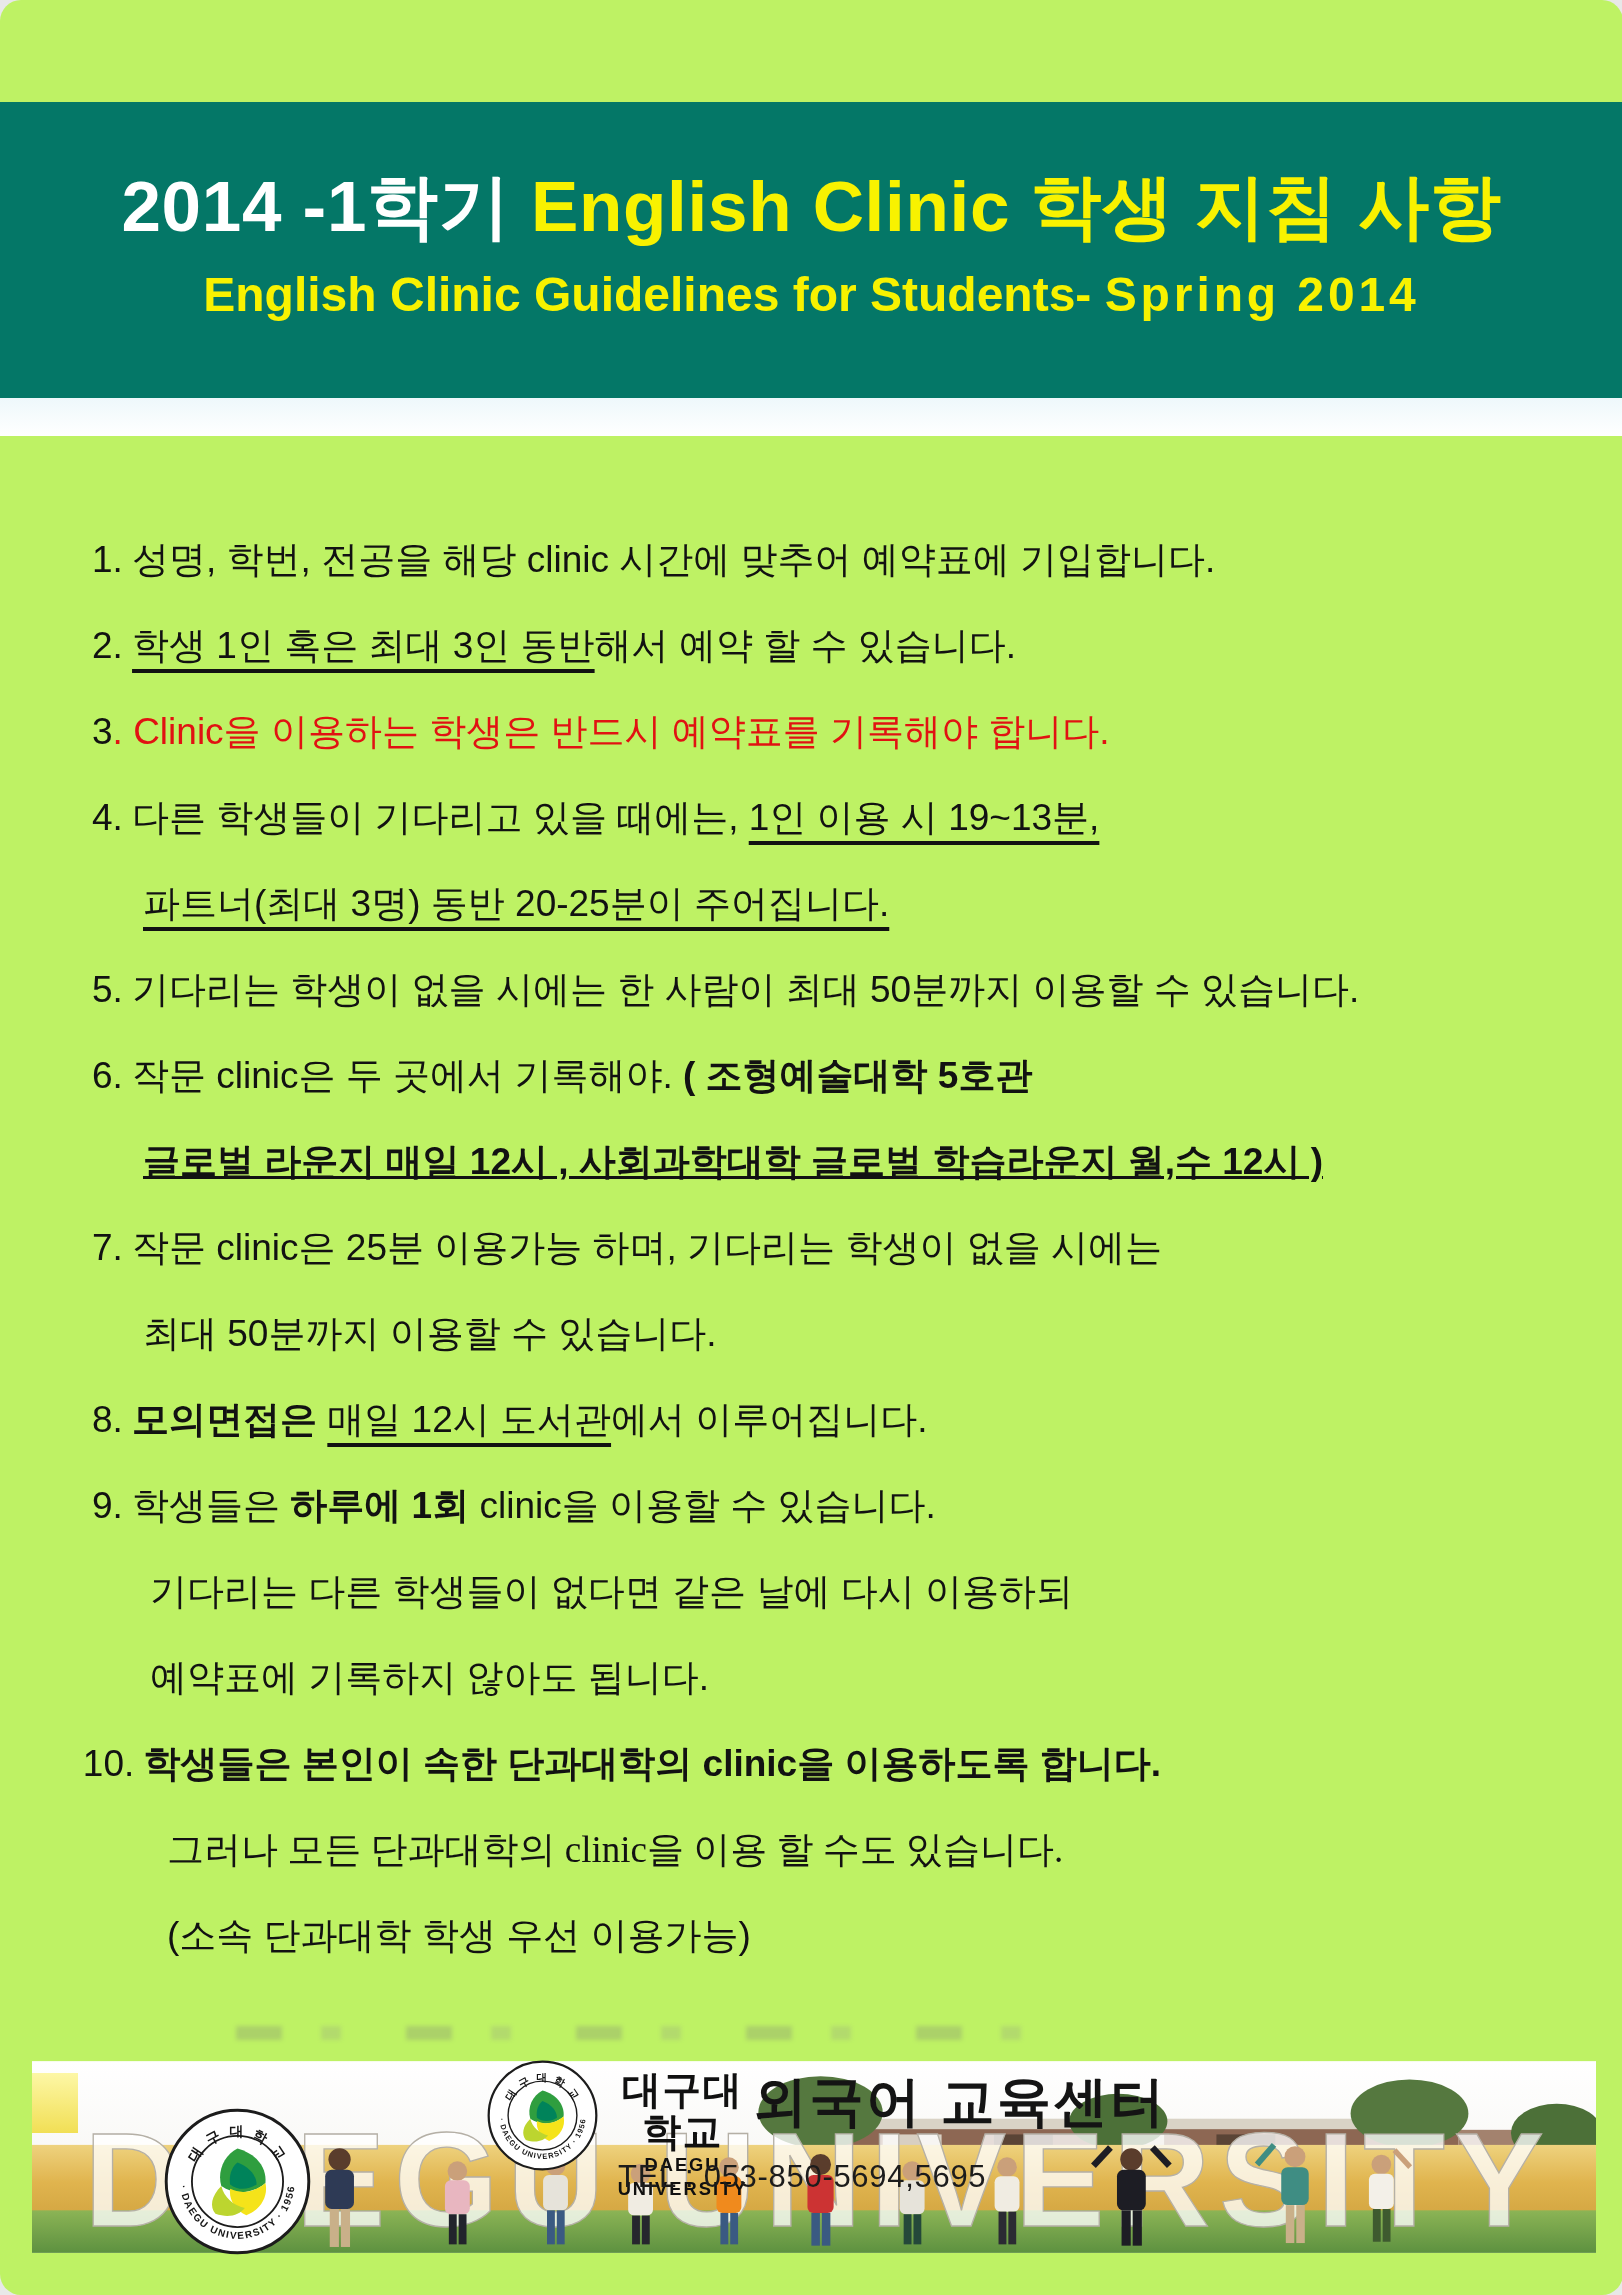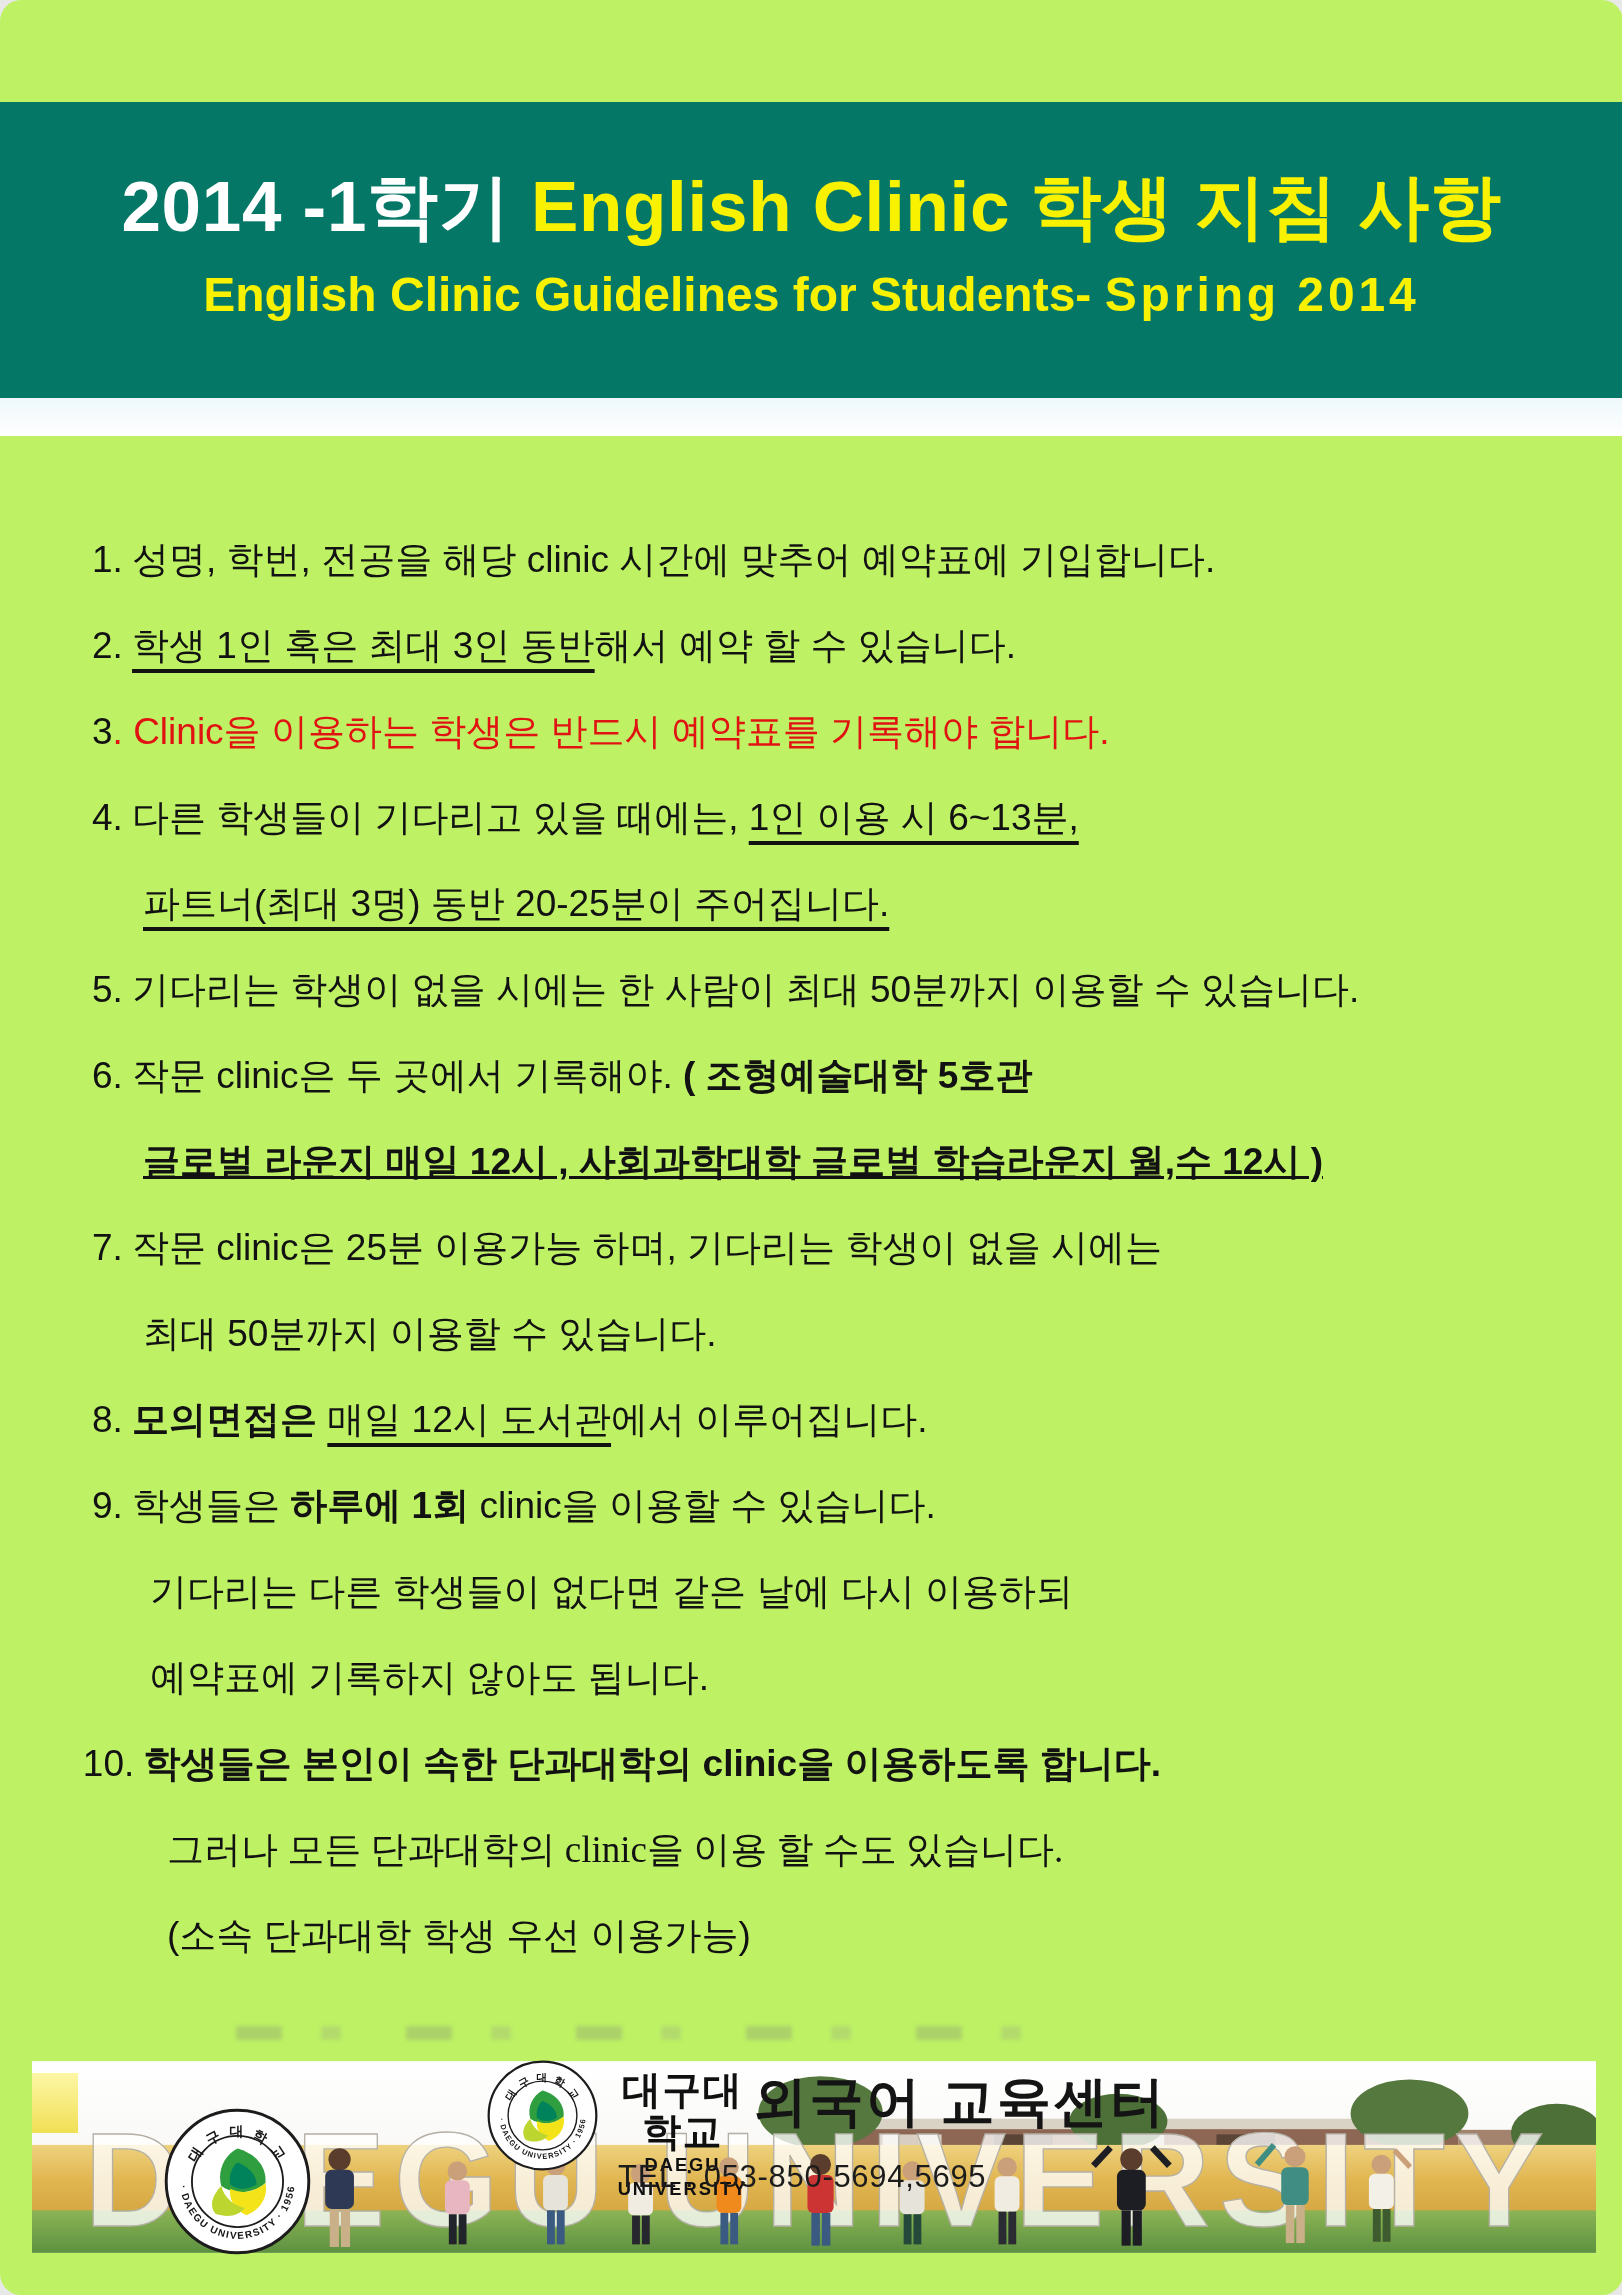--- a/index.html
+++ b/index.html
@@ -92,21 +92,21 @@
     <div class="banner-line2">
       <span>English Clinic Guidelines for Students- </span><span class="season">Spring 2014</span>
     </div>
   </div>
   <div class="banner-fade"></div>
 
   <div class="guidelines" id="guidelines">
       <div class="gl-line"><span class="gl-num">1.</span><span>성명, 학번, 전공을 해당 clinic 시간에 맞추어 예약표에 기입합니다.</span></div>
       <div class="gl-line"><span class="gl-num">2.</span><span class="u">학생 1인 혹은 최대 3인 동반</span><span>해서 예약 할 수 있습니다.</span></div>
       <div class="gl-line"><span class="gl-num tight">3</span><span class="red">. Clinic을 이용하는 학생은 반드시 예약표를 기록해야 합니다.</span></div>
-      <div class="gl-line"><span class="gl-num">4.</span><span>다른 학생들이 기다리고 있을 때에는, </span><span class="u">1인 이용 시 6~13분,</span></div>
+      <div class="gl-line"><span class="gl-num">4.</span><span>다른 학생들이 기다리고 있을 때에는, </span><span class="u">1인 이용 시 19~13분,</span></div>
       <div class="gl-line" style="padding-left: 51px;"><span class="u">파트너(최대 3명) 동반 20-25분이 주어집니다.</span></div>
       <div class="gl-line"><span class="gl-num">5.</span><span>기다리는 학생이 없을 시에는 한 사람이 최대 50분까지 이용할 수 있습니다.</span></div>
       <div class="gl-line"><span class="gl-num">6.</span><span>작문 clinic은 두 곳에서 기록해야.  </span><span class="b">( 조형예술대학 5호관</span></div>
       <div class="gl-line" style="padding-left: 51px; text-decoration: underline;"><span class="b">글로벌 라운지 매일 12시 , 사회과학대학 글로벌 학습라운지 월,수 12시 )</span></div>
       <div class="gl-line"><span class="gl-num">7.</span><span>작문 clinic은 25분 이용가능 하며, 기다리는 학생이 없을 시에는</span></div>
       <div class="gl-line" style="padding-left: 51px;"><span>최대 50분까지 이용할 수 있습니다.</span></div>
       <div class="gl-line"><span class="gl-num">8.</span><span class="b">모의면접은 </span><span class="u">매일 12시 도서관</span><span>에서 이루어집니다.</span></div>
       <div class="gl-line"><span class="gl-num">9.</span><span>학생들은 </span><span class="b">하루에 1회</span><span> clinic을 이용할 수 있습니다.</span></div>
       <div class="gl-line" style="padding-left: 58px;"><span>기다리는 다른 학생들이 없다면 같은 날에 다시 이용하되</span></div>
       <div class="gl-line" style="padding-left: 58px;"><span>예약표에 기록하지 않아도 됩니다.</span></div>

